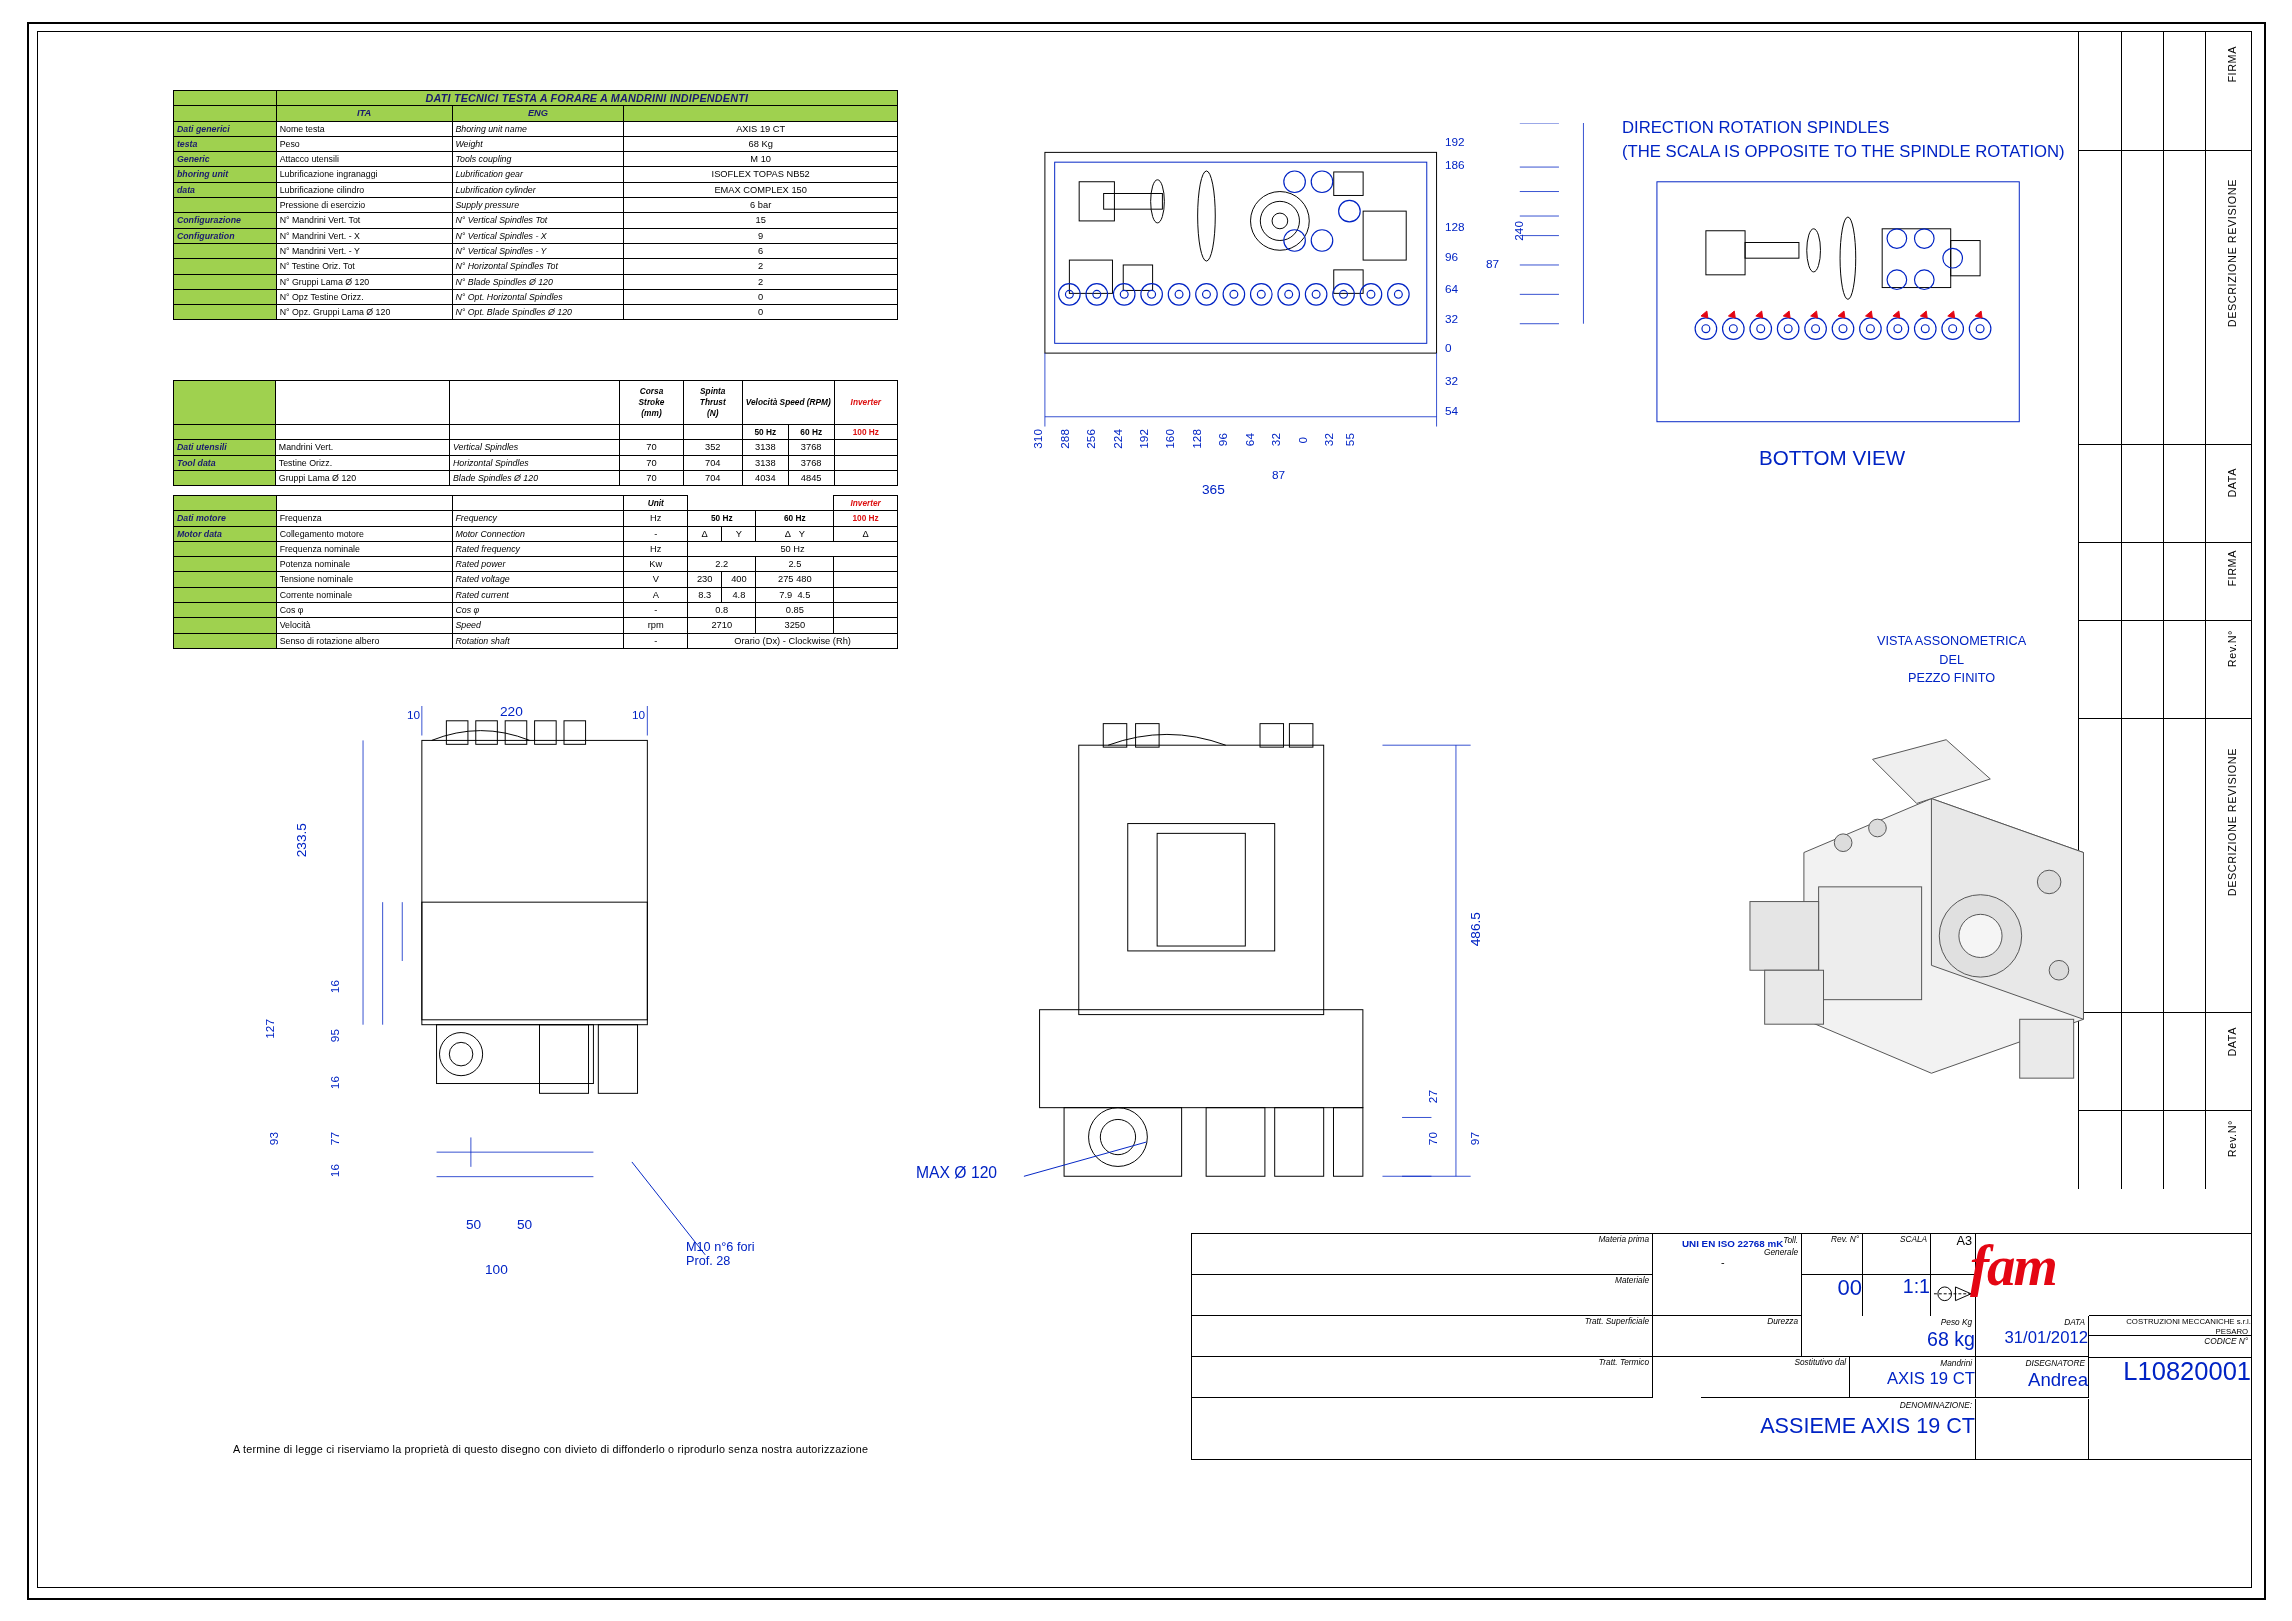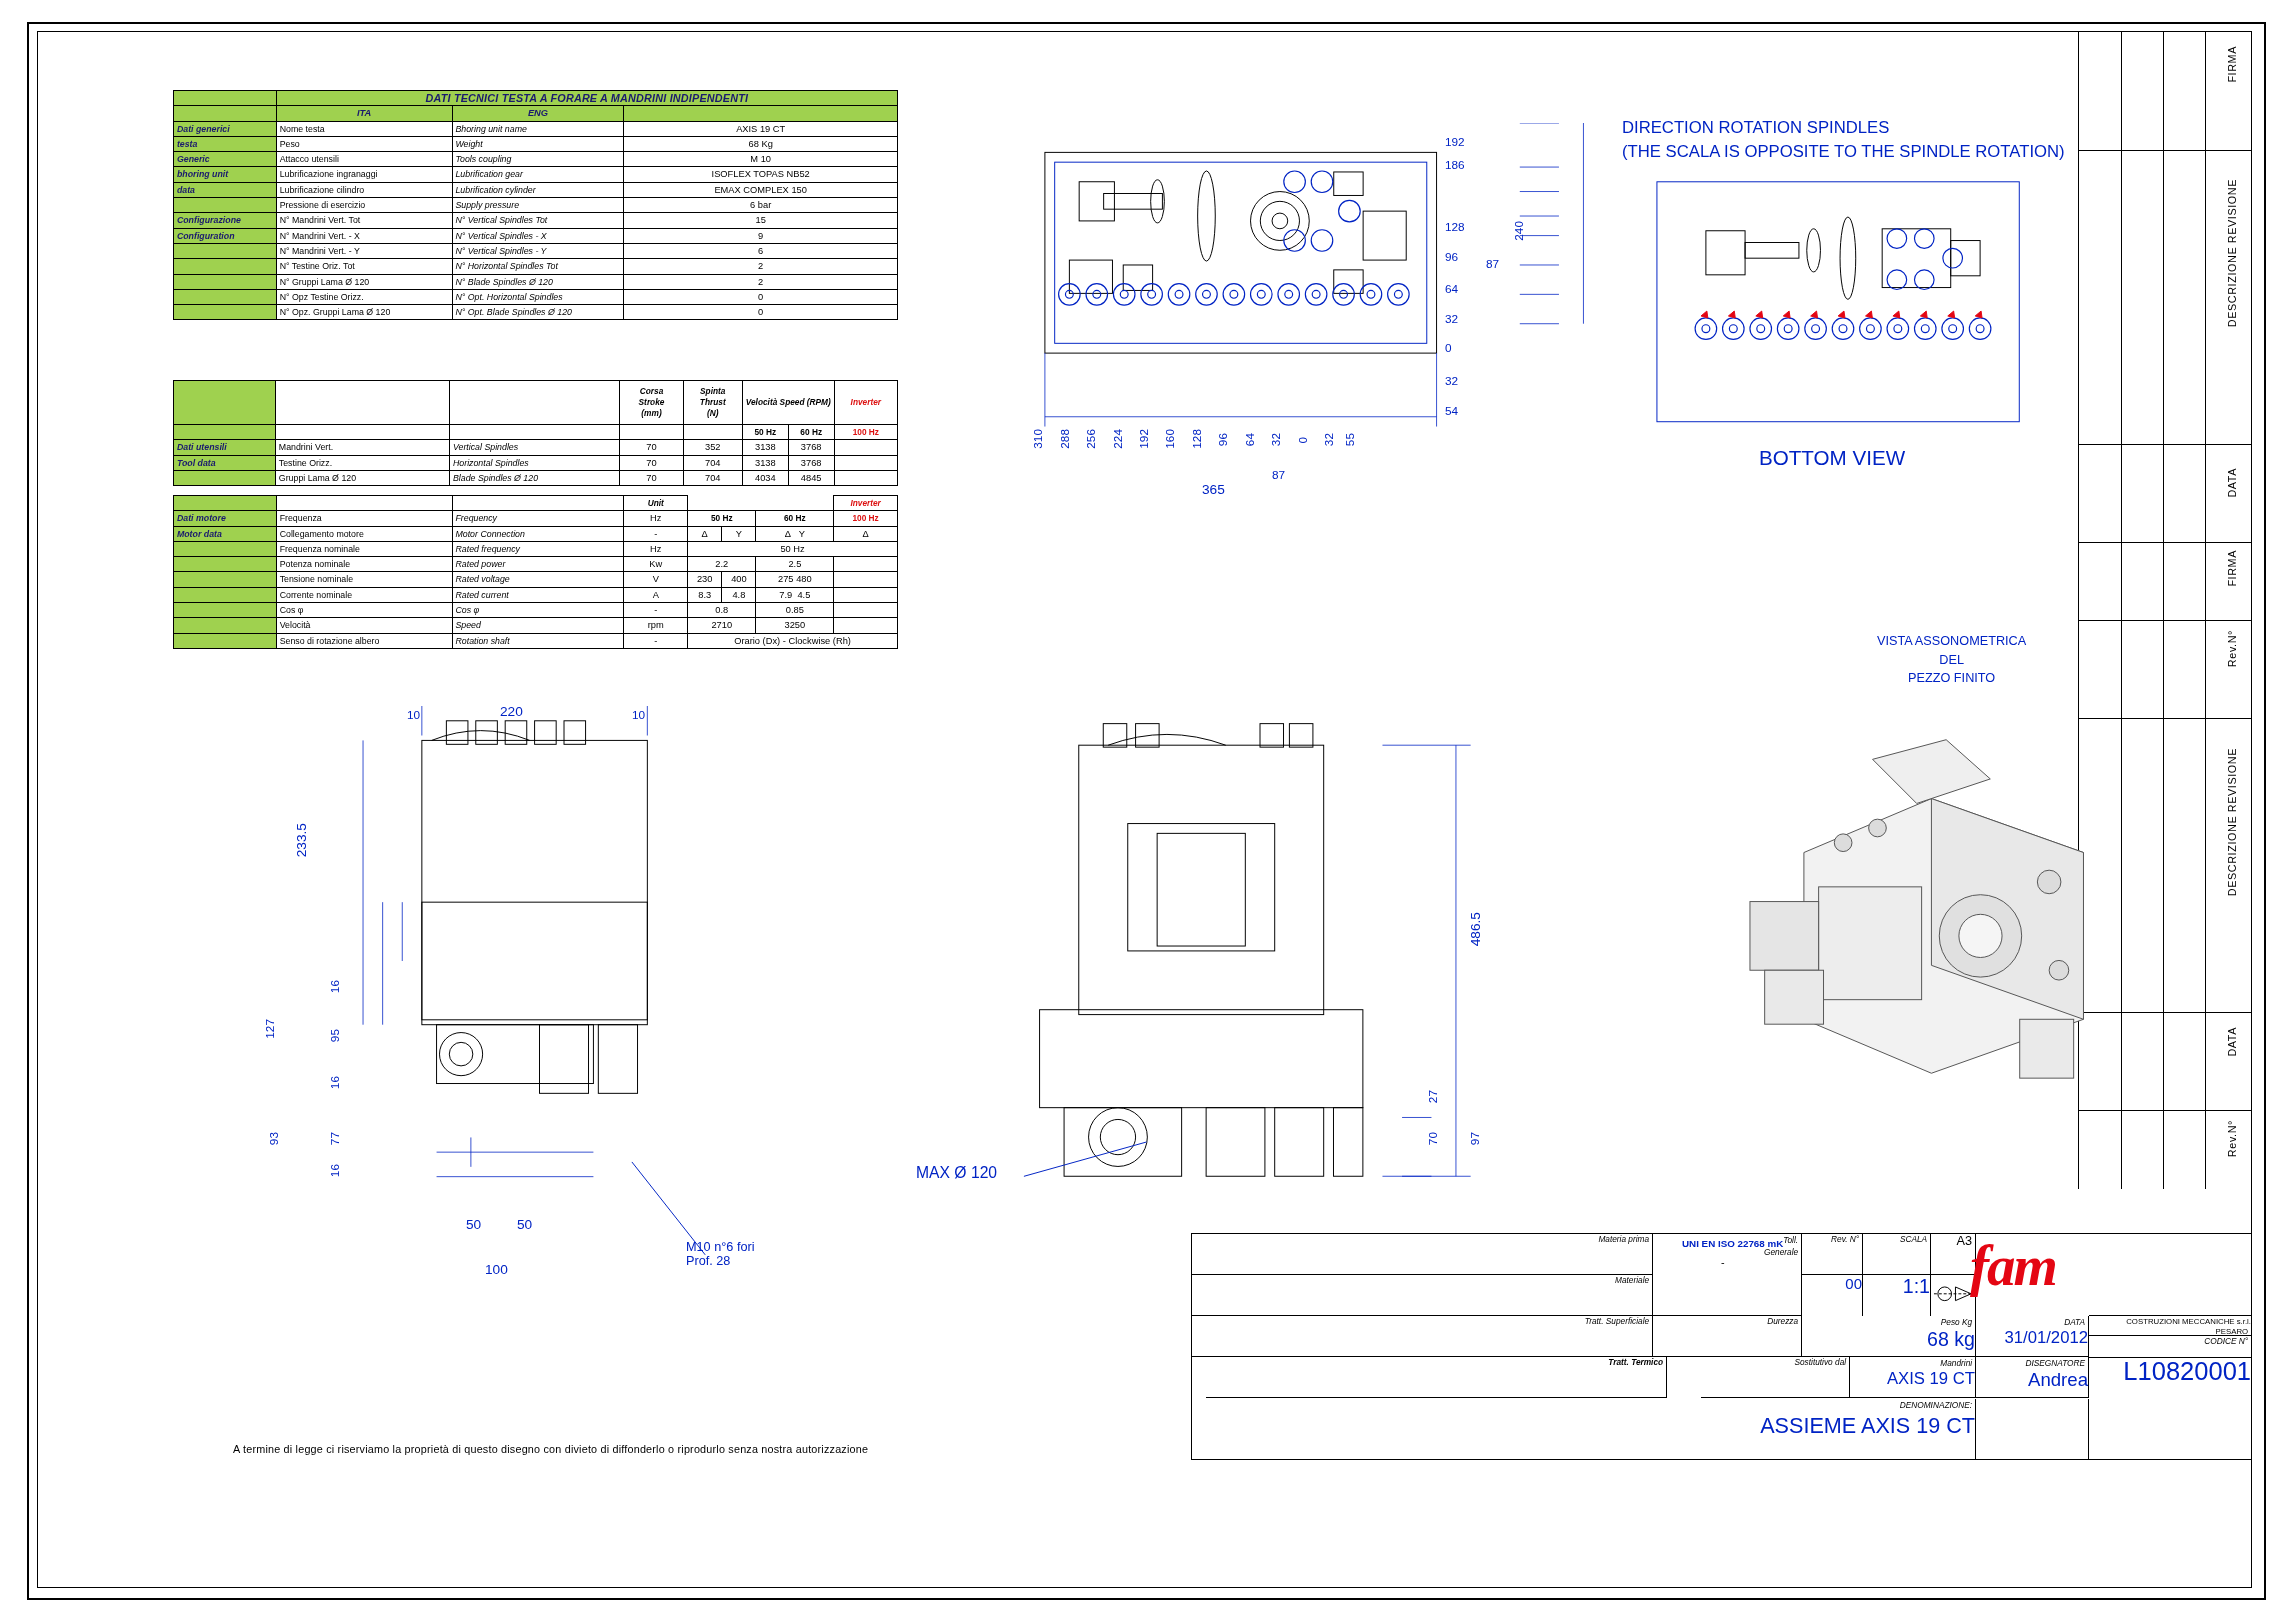--- a/index.html
+++ b/index.html
@@ -599,21 +599,21 @@
 
     <div class="cell" style="left:0;top:0;width:461px;height:41px;">
       <span class="lab">Materia prima</span>
     </div>
     <div class="cell" style="left:0;top:41px;width:461px;height:41px;">
       <span class="lab">Materiale</span>
     </div>
     <div class="cell" style="left:0;top:82px;width:461px;height:41px;">
       <span class="lab">Tratt. Superficiale</span>
     </div>
-    <div class="cell" style="left:14px;top:123px;width:461px;height:41px;font-weight:bold;">
+    <div class="cell" style="left:0;top:123px;width:461px;height:41px;">
       <span class="lab">Tratt. Termico</span>
     </div>
     <div class="cell" style="left:0;top:165px;width:784px;height:61px;border-bottom:none;">
       <span class="lab" style="display:block;">DENOMINAZIONE:</span>
       <span class="val" style="display:block;font-size:21.6px;margin-top:2px;">ASSIEME AXIS 19 CT</span>
     </div>
 
     <div class="cell" style="left:461px;top:0;width:149px;height:82px;">
       <span class="lab" style="display:block;">Toll.</span>
       <span class="lab" style="display:block;">Generale</span>
@@ -625,21 +625,21 @@
       <span class="lab">Sostitutivo dal</span>
     </div>
 
     <div style="position:absolute;left:490px;top:3.9px;font-size:9.8px;color:#0023c4;font-weight:bold;">UNI EN ISO 22768 mK</div>
     <div style="position:absolute;left:529px;top:21.6px;font-size:10.8px;color:#000;">-</div>
 
     <div class="cell" style="left:610px;top:0;width:61px;height:41px;">
       <span class="lab">Rev. N°</span>
     </div>
     <div class="cell" style="left:610px;top:41px;width:61px;height:41px;border-bottom:none;">
-      <span class="val" style="font-size:15px;margin-top:40px;">00</span>
+      <span class="val" style="font-size:22px;margin-top:40px;">00</span>
     </div>
     <div class="cell" style="left:670px;top:0;width:69px;height:41px;">
       <span class="lab">SCALA</span>
     </div>
     <div class="cell" style="left:670px;top:41px;width:69px;height:41px;border-bottom:none;">
       <span class="val" style="font-size:19.6px;">1:1</span>
     </div>
     <div class="cell" style="left:739px;top:0;width:45px;height:41px;">
       <span class="lab" style="font-size:12.7px;font-style:normal;">A3</span>
     </div>

